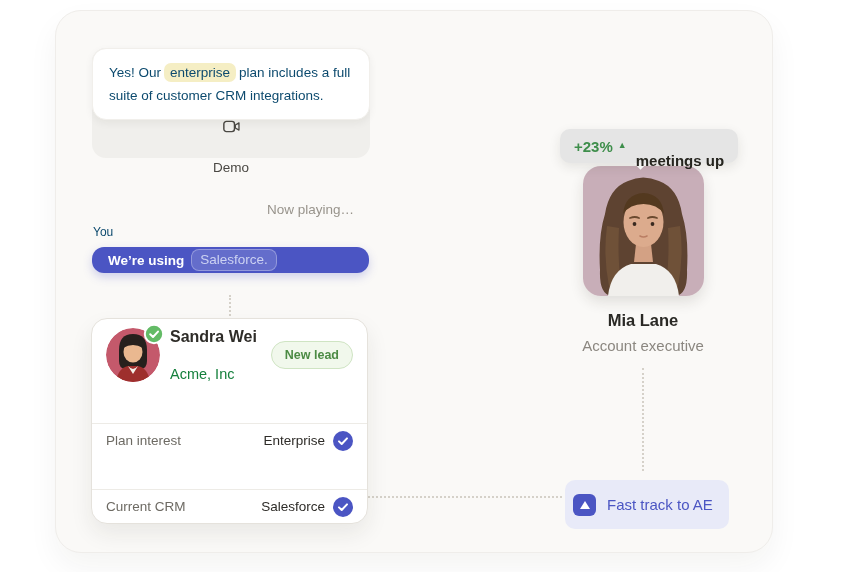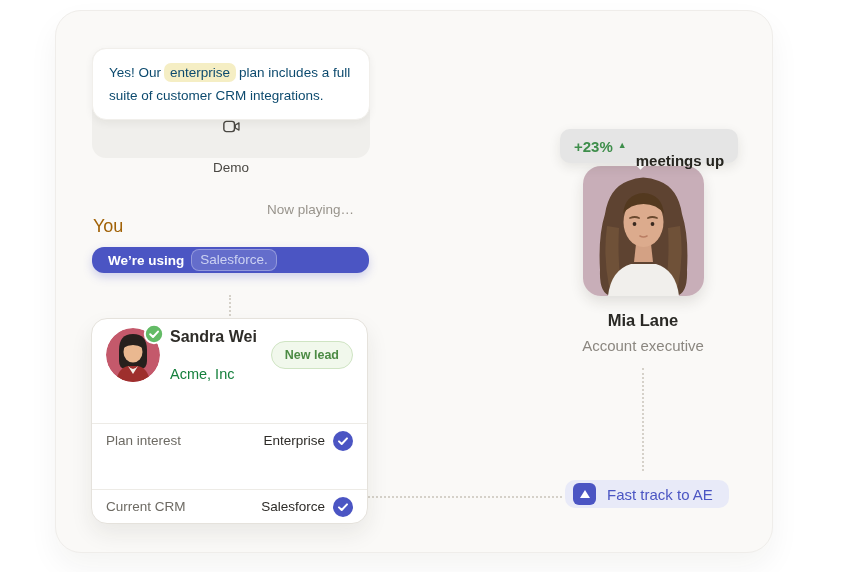--- a/index.html
+++ b/index.html
@@ -37,22 +37,22 @@
   .demo-status { margin-left: auto; font-size: 13.5px; color: #98948c; }
 
   
   .question-bubble {
     position: absolute; left: 92px; top: 163px; width: 278px; height: 40px;
     display: flex; align-items: center; padding: 0 16px;
   }
 
   
   .you-label {
-    position: absolute; left: 93px; top: 216px;
-    font-size: 18px; color: #a16207;
+    position: absolute; left: 93px; top: 225px;
+    font-size: 12px; color: #0c4a6e;
   }
   .user-bubble {
     position: absolute; left: 92px; top: 247px; width: 277px; height: 26px;
     background: #4b55c3; border-radius: 12px;
     display: flex; align-items: center; padding: 0 16px;
     box-shadow: 0 4px 10px rgba(75,85,195,0.25);
   }
   .user-bubble .lead-text { color: #ffffff; font-weight: bold; font-size: 13.5px; }
   .token-pill {
     margin-left: 7px; font-size: 13.5px; color: #ccd2f2;
@@ -122,21 +122,21 @@
     position: absolute; left: 563px; top: 311px; width: 160px; text-align: center;
     font-size: 16.5px; font-weight: bold; color: #2a2925;
   }
   .ae-role {
     position: absolute; left: 543px; top: 337px; width: 200px; text-align: center;
     font-size: 15px; color: #8b8780;
   }
 
   
   .fast-track {
-    position: absolute; left: 565px; top: 480px; height: 28px;
+    position: absolute; left: 565px; top: 480px; height: 49px;
     background: #e8eaf8; border: none; border-radius: 10px; cursor: pointer;
     display: flex; align-items: center; gap: 11px; padding: 0 16px 0 8px;
     font-family: "Liberation Sans", sans-serif;
   }
   .ft-icon {
     width: 23px; height: 22px; background: #4b55c3; border-radius: 6px;
     display: flex; align-items: center; justify-content: center;
   }
   .ft-triangle {
     width: 0; height: 0;

